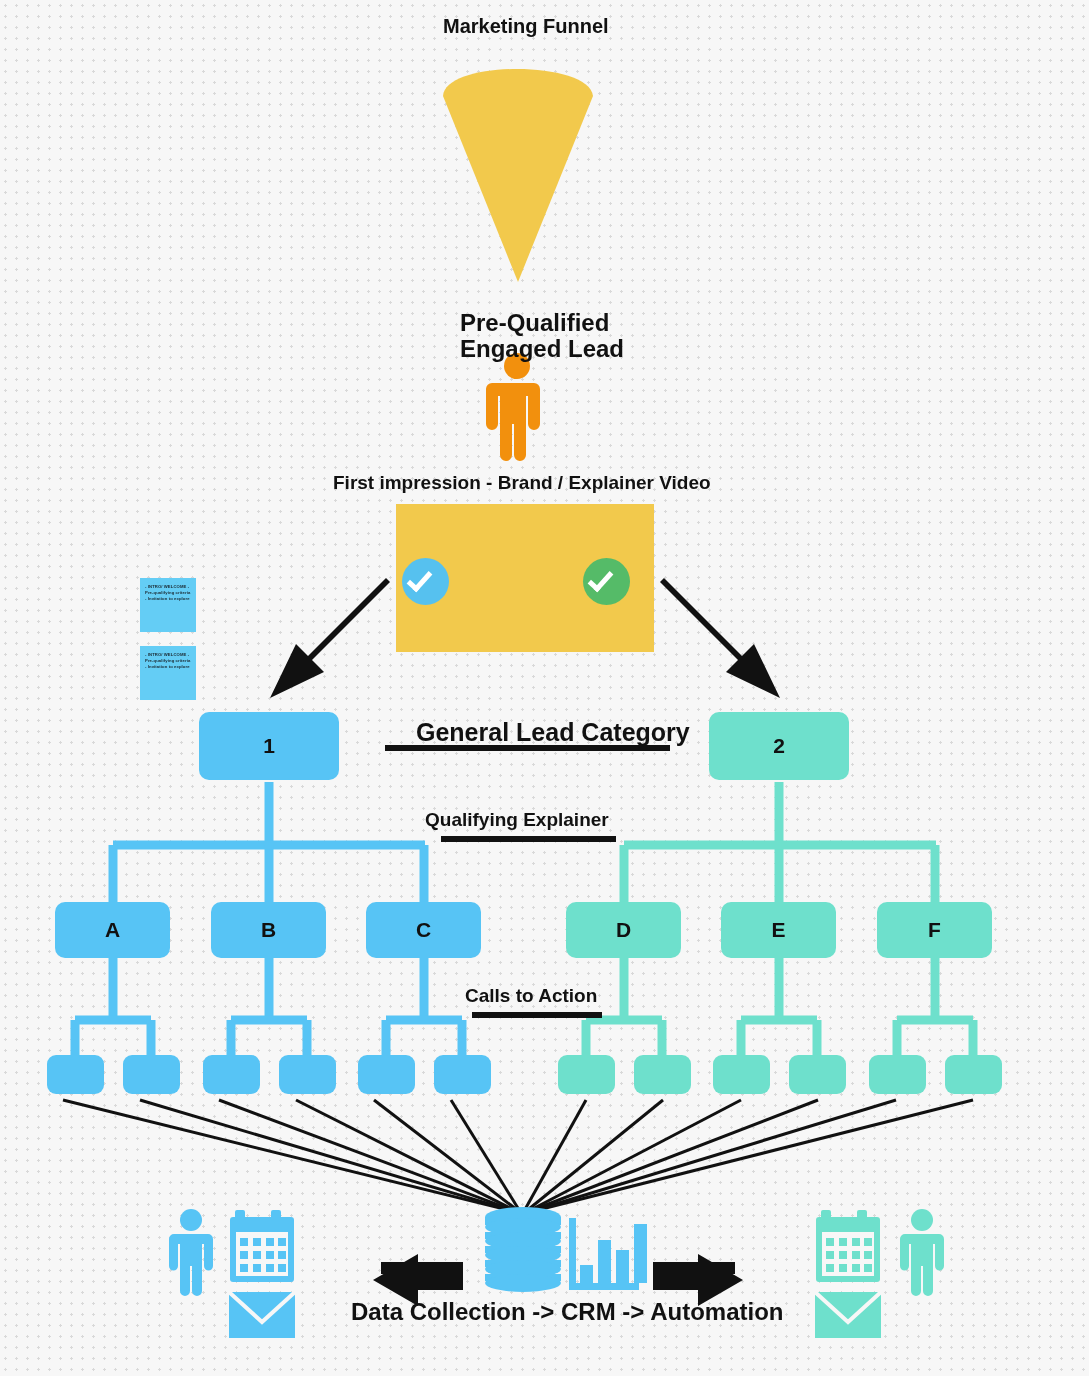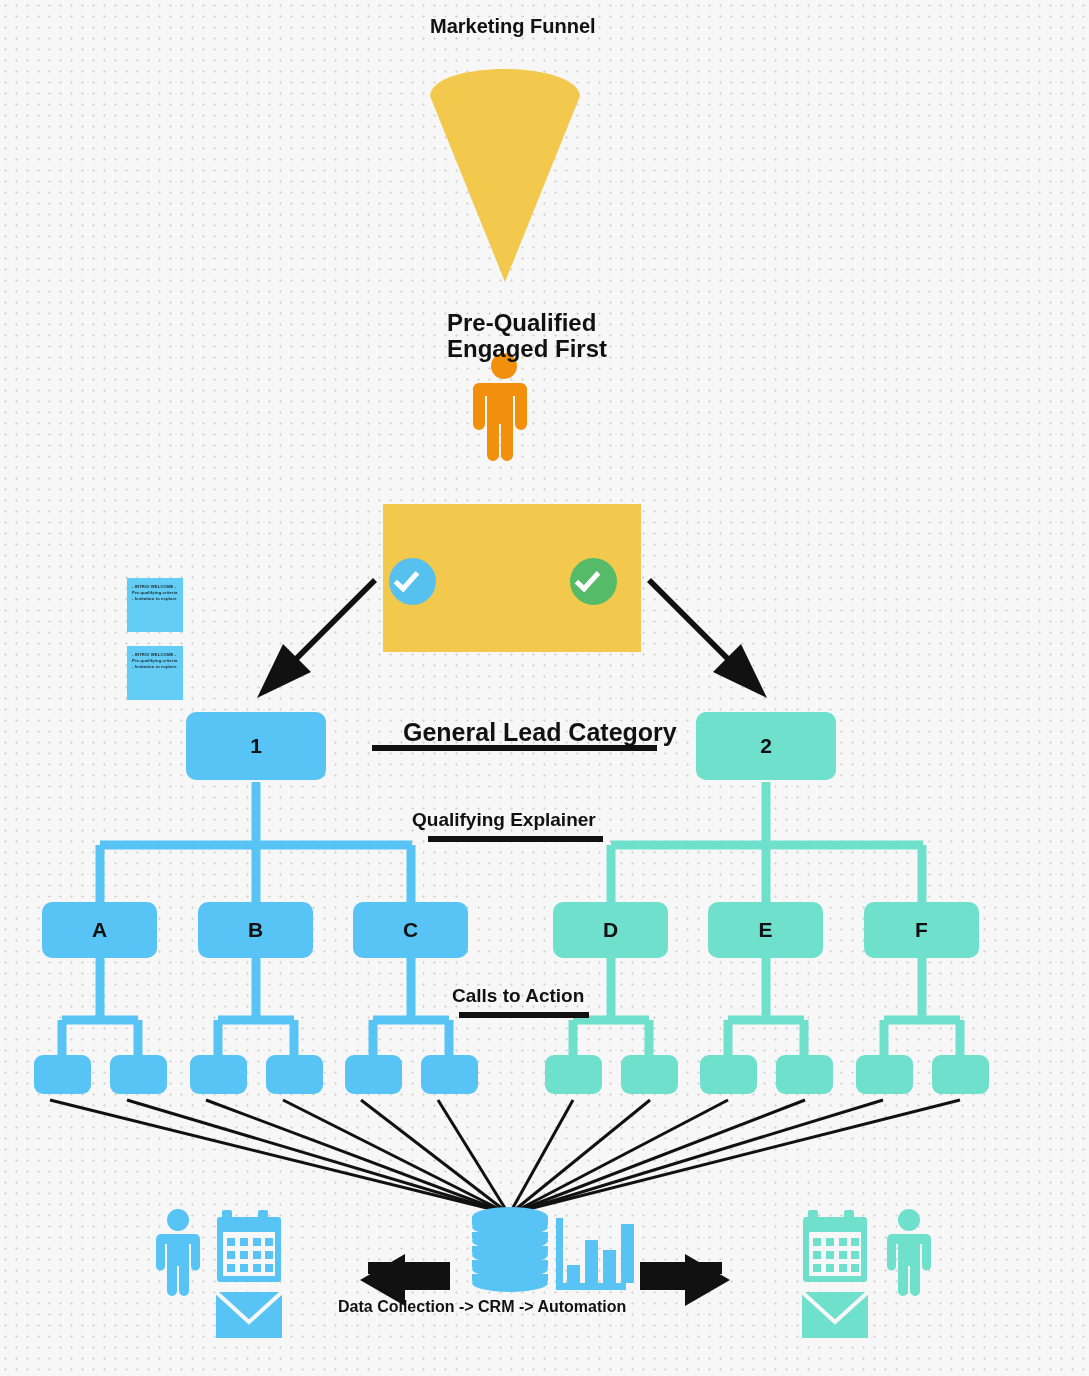--- a/index.html
+++ b/index.html
@@ -4,33 +4,33 @@
 <style>
   html,body{margin:0;padding:0;}
   body{
     width:1089px;height:1376px;
     background-color:#f7f7f7;
     background-image:radial-gradient(#d9d9d9 1.1px, transparent 1.2px);
     background-size:11px 11px;
     font-family:"Liberation Sans", sans-serif;
     overflow:hidden;position:relative;
   }
-  .stage{position:absolute;left:0;top:0;width:881px;height:1376px;}
+  .stage{position:absolute;left:13px;top:0;width:881px;height:1376px;}
   .lbl{position:absolute;font-weight:bold;color:#111;white-space:nowrap;}
   .svg-layer{position:absolute;left:0;top:0;width:1089px;height:1376px;pointer-events:none;}
 
   
   #title-marketing-funnel{left:430px;top:15px;font-size:20px;}
   #label-prequalified{left:447px;top:290px;font-size:24px;line-height:26px;text-align:left;width:120px;margin-top:20px;}
   #label-first-impression{left:320px;top:472px;font-size:19px;}
   #title-decision-path{left:760px;top:558px;font-size:27px;letter-spacing:-0.3px;}
   #label-general-lead{left:403px;top:718px;font-size:25px;}
   #label-qualifying{left:412px;top:809px;font-size:19px;}
   #label-calls-to-action{left:452px;top:985px;font-size:19px;}
-  #label-data-collection{left:338px;top:1298px;font-size:16px;}
+  #label-data-collection{left:338px;top:1298px;font-size:24px;}
 
   .underline{position:absolute;background:#111;height:6px;}
   #underline-general{left:372px;top:745px;width:285px;}
   #underline-qualifying{left:428px;top:836px;width:175px;}
   #underline-cta{left:459px;top:1012px;width:130px;}
 
   
   .sticky{position:absolute;width:56px;height:54px;background:#64cdf5;
     font-size:4.2px;line-height:6.2px;color:#1b2a33;padding:6px 4px 0 5px;
     box-sizing:border-box;font-weight:bold;letter-spacing:0.1px;}
@@ -225,23 +225,24 @@
       <path d="M802,1292 L835,1322 L868,1292" fill="none" stroke="#f7f7f7" stroke-width="4"></path>
     </g>
     <g fill="#6ee0cc">
       <circle cx="909" cy="1220" r="11"></circle>
       <path d="M896,1234 h26 a5,5 0 0 1 5,5 v27 a4.5,4.5 0 0 1 -9,0 v-22 h-2 v47 a5,5 0 0 1 -10,0 v-25 h-2 v25 a5,5 0 0 1 -10,0 v-47 h-2 v22 a4.5,4.5 0 0 1 -9,0 v-27 a5,5 0 0 1 5,-5 z" transform="translate(4,0)"></path>
     </g>
   </svg>
 
   <div class="lbl" id="label-prequalified">
     <span>Pre-Qualified</span><br>
-    <span>Engaged First</span>
+    <span>Engaged Lead</span>
   </div>
 
+  <div class="lbl" id="label-first-impression">First impression -  Brand  / Explainer Video</div>
 
   <div id="video-panel"></div>
   <div id="check-blue">
     <div class="tick"></div>
   </div>
   <div id="check-green">
     <div class="tick"></div>
   </div>
 
 

